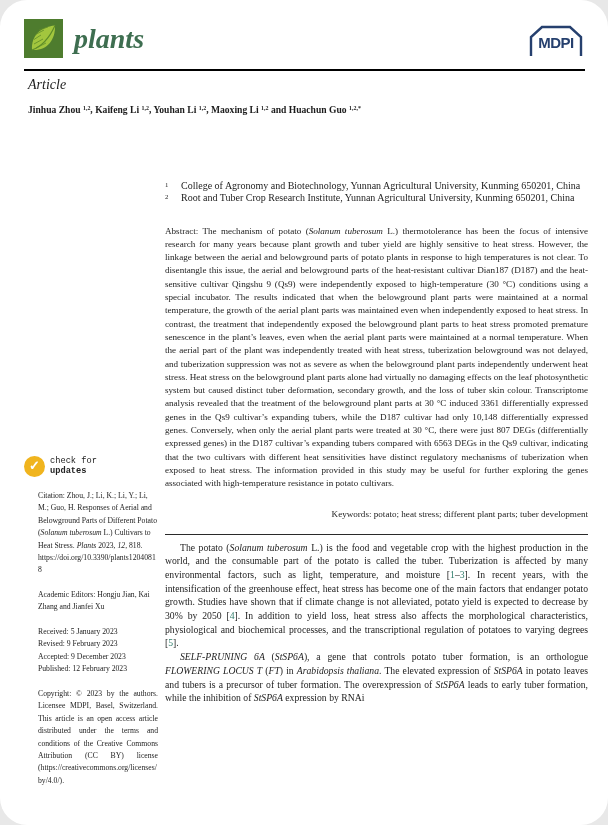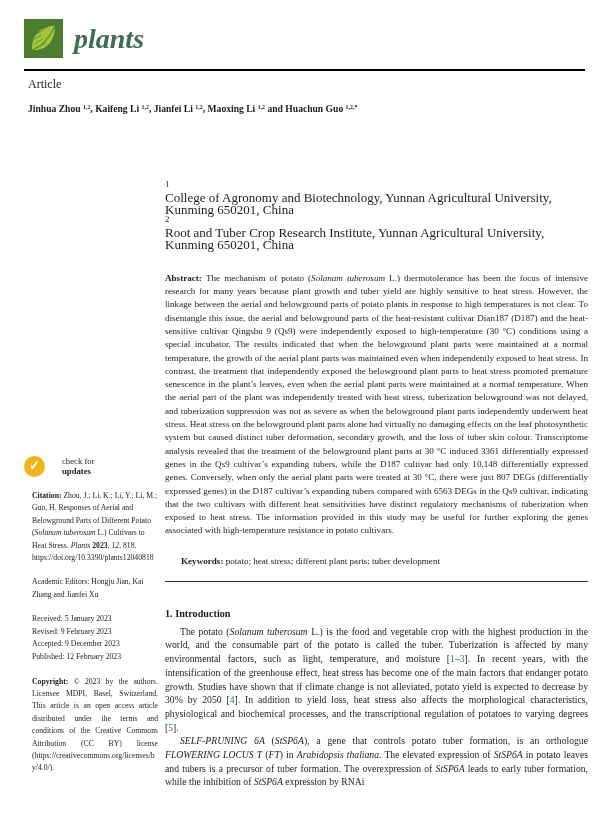--- a/index.html
+++ b/index.html
@@ -1,58 +1,58 @@
 <!DOCTYPE html>
 <html style="--logo-square-green: #4e7c2e; --logo-leaf-light: #a2c63e; --logo-leaf-dark: #5d8c28; --logo-text-green: #3e6e50; --mdpi-navy: #26406e; --badge-yellow: #f0b41e; --citation-teal: #2f7d6b; --cc-gray: #a9aaa4;"><head>
 <meta charset="utf-8">
 <style>
   html,body{margin:0;padding:0;background:#e8e8e8;}
   .page{position:relative;width:608px;height:825px;background:#ffffff;margin:0 auto;
-        font-family:"Liberation Serif",serif;color:#1c1c1c;overflow:hidden;}
+        font-family:"Liberation Serif",serif;color:#1c1c1c;overflow:hidden;border-radius:27px;}
 
   
   .logo-group{position:absolute;left:24px;top:19px;display:flex;align-items:center;gap:11px;}
   .logo-square{width:39px;height:39px;background:var(--logo-square-green);display:block;}
   .journal-name{font-size:28px;font-style:italic;font-weight:bold;color:var(--logo-text-green);}
   .mdpi-logo{position:absolute;right:22px;top:23px;width:60px;height:38px;}
   .header-rule{position:absolute;left:24px;top:69px;width:561px;height:2px;background:#000;}
 
   
   .title-block{position:absolute;left:28px;top:77px;width:556px;}
-  .article-type{font-size:12px;}
+  .article-type{font-style:italic;font-size:14px;}
   .title{font-size:16.5px;font-weight:bold;line-height:21px;margin:3px 0 0 0;width:548px;}
   .authors{margin-top:11px;font-weight:bold;font-size:9.6px;}
 
   
   .main-col{position:absolute;left:165px;top:180px;width:423px;}
-  .affil-row{display:flex;font-size:13px;line-height:11.8px;flex-direction:column;}
+  .affil-row{display:flex;font-size:10px;line-height:11.8px;}
   .affil-marker{flex:none;width:16px;font-size:68%;position:relative;top:-1px;}
   .affil-text{flex:1;}
   .abstract{margin:21px 0 0 0;font-size:9.1px;line-height:13.3px;text-align:justify;}
-  .keywords{margin:18px 0 0 16px;font-size:9.1px;}
+  .keywords{margin:18px 0 0 16px;font-size:9.1px;text-align:right;}
   .kw-rule{margin:15px 0 0 0;border:0;border-top:1.2px solid #2a2a2a;height:0;}
   .section-heading{margin:26px 0 0 0;font-size:10.2px;font-weight:bold;}
   .body-para{margin:6px 0 0 0;font-size:9.7px;line-height:13.7px;text-align:justify;text-indent:15px;}
   .body-para + .body-para{margin-top:0;font-family:Liberation Serif, serif;}
 
   
   .sidebar{position:absolute;left:24px;top:456px;width:134px;font-size:7.7px;line-height:12.4px;color:#1c1c1c;}
   .update-badge{display:flex;align-items:center;gap:5px;margin:0 0 13px 0;cursor:pointer;}
   .check-circle{width:21px;height:21px;border-radius:50%;background:var(--badge-yellow);color:#fff;
                 display:flex;align-items:center;justify-content:center;
                 font-family:"Liberation Sans",sans-serif;font-size:13px;font-weight:bold;}
-  .update-text{font-family:Liberation Serif, serif;font-size:8.7px;line-height:9.6px;color:#222;margin-left:12px;}
+  .update-text{font-family:Liberation Mono, monospace;font-size:8.7px;line-height:9.6px;color:#222;}
   .update-text .l2{font-weight:bold;}
-  .sb-block{margin:0 0 12px 8px;overflow-wrap:anywhere;}
+  .sb-block{margin:0 0 12px 14px;overflow-wrap:anywhere;}
   .sb-justify{text-align:justify;}
   .date-line{line-height:12.6px;}
   .cc-badge{margin:9px 0 9px 0;display:block;}
 
   
-  .s-b{font-weight:bold;}
+  .s-b{font-weight:normal;}
   .s-i{font-style:italic;}
   .s-sup{font-size:62%;position:relative;top:-0.45em;}
   .s-cite{color:var(--citation-teal);}
 </style>
 </head>
 <body>
 
 <div class="page">
 
   <div class="logo-group">
@@ -65,43 +65,48 @@
             <path d="M10 25 L19 20"></path>
             <path d="M10 20.5 L17 16"></path>
           <path d="M11.5 15.5 L20 11"></path>
             <path d="M15 11 L24 8"></path>
         </g>
       </svg>
     </span>
     <span class="journal-name">plants</span>
   </div>
 
+  <span class="mdpi-logo">
+    <svg width="60" height="38" viewBox="0 0 60 38">
+      <path d="M5 33 L5 14 L16 4 L44 4 L55 14 L55 33" style="fill:none;stroke:var(--mdpi-navy);stroke-width:2.4"></path>
+      <text x="30" y="25" text-anchor="middle" style="fill:var(--mdpi-navy);font-family:'Liberation Sans',sans-serif;font-size:15px;font-weight:bold;letter-spacing:-0.5px">MDPI</text>
+    </svg>
+  </span>
 
   <div class="header-rule"></div>
 
   <section class="title-block">
     <div class="article-type">Article</div>
-    <div class="authors"><span>Jinhua Zhou </span><span class="s-sup">1,2</span><span>, Kaifeng Li </span><span class="s-sup">1,2</span><span>, Jianfei Li </span><span class="s-sup">1,2</span><span>, Maoxing Li </span><span class="s-sup">1,2</span><span> and Huachun Guo </span><span class="s-sup">1,2,*</span></div>
+    <div class="authors"><span>Jinhua Zhou </span><span class="s-sup">1,2</span><span>, Kaifeng Li </span><span class="s-sup">1,2</span><span>, Youhan Li </span><span class="s-sup">1,2</span><span>, Maoxing Li </span><span class="s-sup">1,2</span><span> and Huachun Guo </span><span class="s-sup">1,2,*</span></div>
   </section>
 
   <section class="main-col">
     <div class="affil-row">
       <span class="affil-marker">1</span>
       <span class="affil-text"><span>College of Agronomy and Biotechnology, Yunnan Agricultural University, Kunming 650201, China</span></span>
     </div>
     <div class="affil-row">
       <span class="affil-marker">2</span>
       <span class="affil-text"><span>Root and Tuber Crop Research Institute, Yunnan Agricultural University, Kunming 650201, China</span></span>
     </div>
 
     <p class="abstract"><span class="s-b">Abstract: </span><span>The mechanism of potato (</span><span class="s-i">Solanum tuberosum</span><span> L.) thermotolerance has been the focus of intensive research for many years because plant growth and tuber yield are highly sensitive to heat stress. However, the linkage between the aerial and belowground parts of potato plants in response to high temperatures is not clear. To disentangle this issue, the aerial and belowground parts of the heat-resistant cultivar Dian187 (D187) and the heat-sensitive cultivar Qingshu 9 (Qs9) were independently exposed to high-temperature (30 °C) conditions using a special incubator. The results indicated that when the belowground plant parts were maintained at a normal temperature, the growth of the aerial plant parts was maintained even when independently exposed to heat stress. In contrast, the treatment that independently exposed the belowground plant parts to heat stress promoted premature senescence in the plant’s leaves, even when the aerial plant parts were maintained at a normal temperature. When the aerial part of the plant was independently treated with heat stress, tuberization belowground was not delayed, and tuberization suppression was not as severe as when the belowground plant parts independently underwent heat stress. Heat stress on the belowground plant parts alone had virtually no damaging effects on the leaf photosynthetic system but caused distinct tuber deformation, secondary growth, and the loss of tuber skin colour. Transcriptome analysis revealed that the treatment of the belowground plant parts at 30 °C induced 3361 differentially expressed genes in the Qs9 cultivar’s expanding tubers, while the D187 cultivar had only 10,148 differentially expressed genes. Conversely, when only the aerial plant parts were treated at 30 °C, there were just 807 DEGs (differentially expressed genes) in the D187 cultivar’s expanding tubers compared with 6563 DEGs in the Qs9 cultivar, indicating that the two cultivars with different heat sensitivities have distinct regulatory mechanisms of tuberization when exposed to heat stress. The information provided in this study may be useful for further exploring the genes associated with high-temperature resistance in potato cultivars.</span></p>
     <p class="keywords"><span class="s-b">Keywords: </span><span>potato; heat stress; different plant parts; tuber development</span></p>
     <hr class="kw-rule">
 
-    <h2 class="section-heading">1. Introduction</h2>
     <p class="body-para"><span>The potato (</span><span class="s-i">Solanum tuberosum</span><span> L.) is the food and vegetable crop with the highest production in the world, and the consumable part of the potato is called the tuber. Tuberization is affected by many environmental factors, such as light, temperature, and moisture [</span><span class="s-cite">1</span><span>–</span><span class="s-cite">3</span><span>]. In recent years, with the intensification of the greenhouse effect, heat stress has become one of the main factors that endanger potato growth. Studies have shown that if climate change is not alleviated, potato yield is expected to decrease by 30% by 2050 [</span><span class="s-cite">4</span><span>]. In addition to yield loss, heat stress also affects the morphological characteristics, physiological and biochemical processes, and the transcriptional regulation of potatoes to varying degrees [</span><span class="s-cite">5</span><span>].</span></p>
     <p class="body-para"><span class="s-i">SELF-PRUNING 6A</span><span> (</span><span class="s-i">StSP6A</span><span>), a gene that controls potato tuber formation, is an orthologue </span><span class="s-i">FLOWERING LOCUS T</span><span> (</span><span class="s-i">FT</span><span>) in </span><span class="s-i">Arabidopsis thaliana</span><span>. The elevated expression of </span><span class="s-i">StSP6A</span><span> in potato leaves and tubers is a precursor of tuber formation. The overexpression of </span><span class="s-i">StSP6A</span><span> leads to early tuber formation, while the inhibition of </span><span class="s-i">StSP6A</span><span> expression by RNAi</span></p>
   </section>
 
   <aside class="sidebar">
     <div class="update-badge">
       <span class="check-circle">✓</span>
       <span class="update-text">
         <span class="l1">check for</span><br>
         <span class="l2">updates</span>

